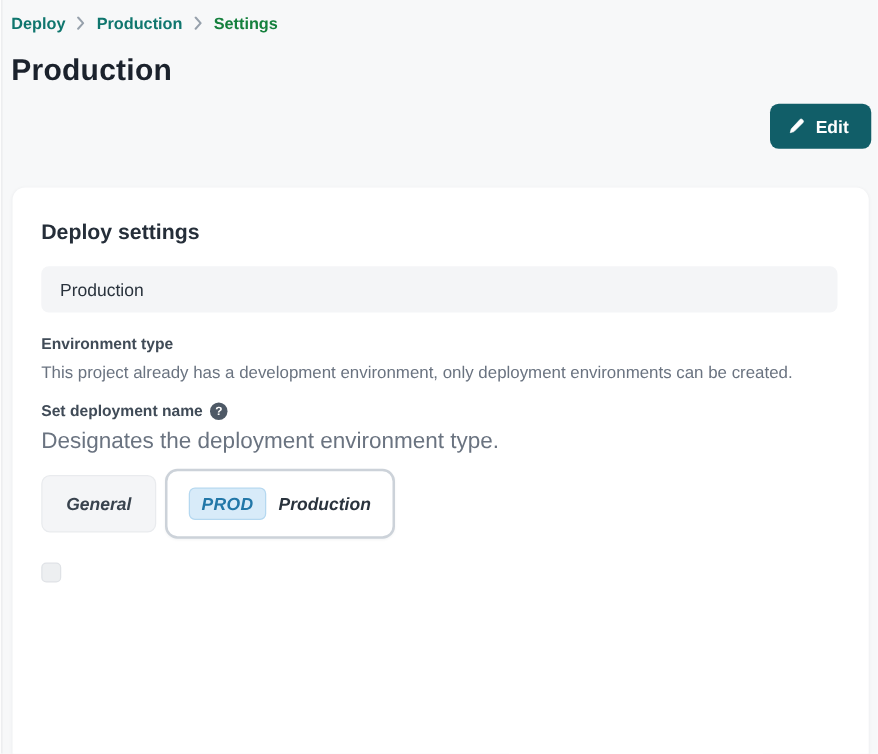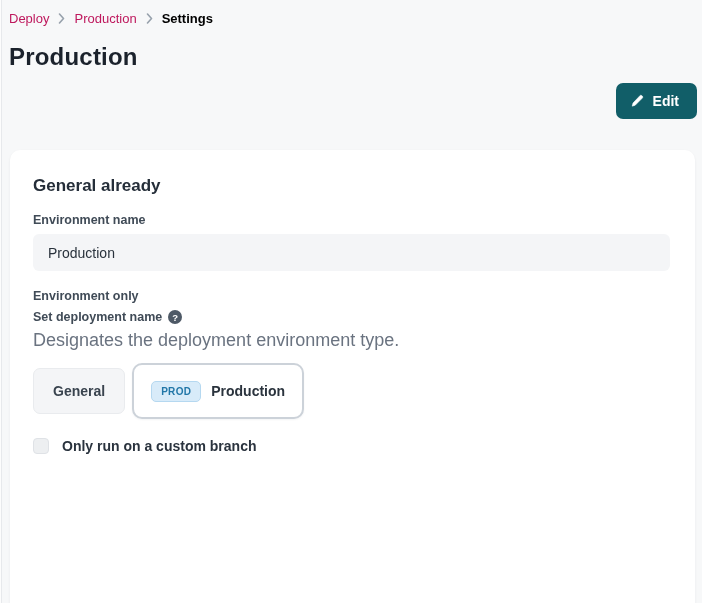--- a/index.html
+++ b/index.html
@@ -17,22 +17,22 @@
     z-index: 5;
   }
   .page { position: relative; width: 702px; height: 603px; }
 
   
   .breadcrumb {
     display: flex; align-items: center; gap: 9px;
     padding: 11px 0 0 9px;
     font-size: 13px;
   }
-  .crumb { color: #be185d; font-weight: 400; cursor: pointer; }
-  .crumb.current { color: #000000; font-weight: 700; cursor: default; }
+  .crumb { color: #0f766e; font-weight: 700; cursor: pointer; }
+  .crumb.current { color: #15803d; font-weight: 700; cursor: default; }
   .crumb-sep { display: flex; align-items: center; color: #97a1ac; }
 
   
   .page-title {
     margin: 17px 0 0 9px;
     font-size: 24px; font-weight: 700; color: #1b222c;
     letter-spacing: .2px;
   }
   .edit-btn {
     position: absolute; top: 83px; right: 5px;
@@ -92,34 +92,35 @@
   
   .toggle-row { display: flex; align-items: center; gap: 7px; margin-bottom: 15px; }
   .toggle-option {
     display: flex; align-items: center; justify-content: center; gap: 10px;
     background: #f4f5f7;
     border: 1px solid #e9ebee;
     border-radius: 7px;
     height: 46px; padding: 0 19px;
     font-size: 14px; font-weight: 600; color: #39434e;
     cursor: pointer;
+    font-style: italic;
   }
   .toggle-option.selected {
     background: #ffffff;
     border: 2px solid #ccd2d9;
     border-radius: 10px;
     height: 56px; padding: 0 17px;
     font-weight: 700; color: #2a333d;
     box-shadow: 0 1px 2px rgba(25,35,50,.05);
   }
   .prod-badge {
     background: #d8ebf9;
     border: 1px solid #b5d8f0;
     color: #2277a8;
-    font-size: 10px; font-weight: 700; letter-spacing: .3px;
+    font-size: 14px; font-weight: 700; letter-spacing: .3px;
     border-radius: 5px;
     padding: 4px 9px;
   }
 
   
   .checkbox-row { display: flex; align-items: center; margin-top: 19px; }
   .checkbox {
     width: 16px; height: 16px;
     background: #edeff1;
     border: 1px solid #dfe2e6;
@@ -156,28 +157,28 @@
   <button class="edit-btn">
     <span style="display:flex;">
       <svg width="14" height="14" viewBox="0 0 16 16">
           <path d="M11.3 1.9a1.6 1.6 0 0 1 2.3 0l.5.5a1.6 1.6 0 0 1 0 2.3l-8.2 8.2-3.4 1 .9-3.5 8-8.5z M10.2 3.4l2.4 2.4" fill="#ffffff" stroke="#ffffff" stroke-width="0.6"></path>
         </svg>
     </span>
     <span>Edit</span>
   </button>
 
   <section class="card">
-    <h2 class="section-title">General already</h2>
-
-    
-    <div class="field-label">Environment name</div>
+    <h2 class="section-title">Deploy settings</h2>
+
+    
     <input class="text-input mb-18" type="text" readonly="" value="Production" style="">
 
     
-    <div class="field-label">Environment only</div>
+    <div class="field-label">Environment type</div>
+    <p class="helper-text">This project already has a development environment, only deployment environments can be created.</p>
 
     
     <div class="field-label">
       <span>Set deployment name</span>
       <span class="help-icon">?</span>
     </div>
     <p class="field-desc">Designates the deployment environment type.</p>
 
     <div class="toggle-row">
       <div class="toggle-option">
@@ -187,16 +188,15 @@
         <span class="prod-badge">PROD</span>
         <span>Production</span>
       </div>
     </div>
 
     
 
     
     <div class="checkbox-row">
       <div class="checkbox"></div>
-      <span class="checkbox-label">Only run on a custom branch</span>
     </div>
   </section>
 </div>
 
 </body></html>

